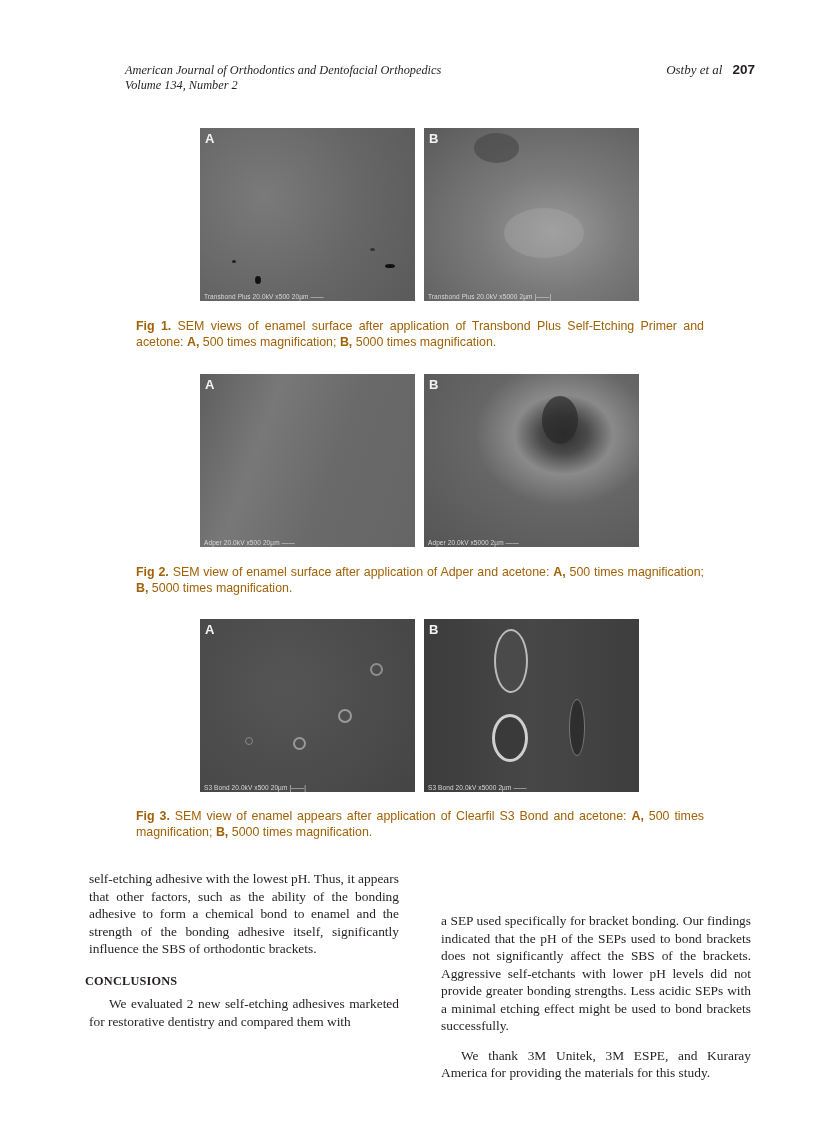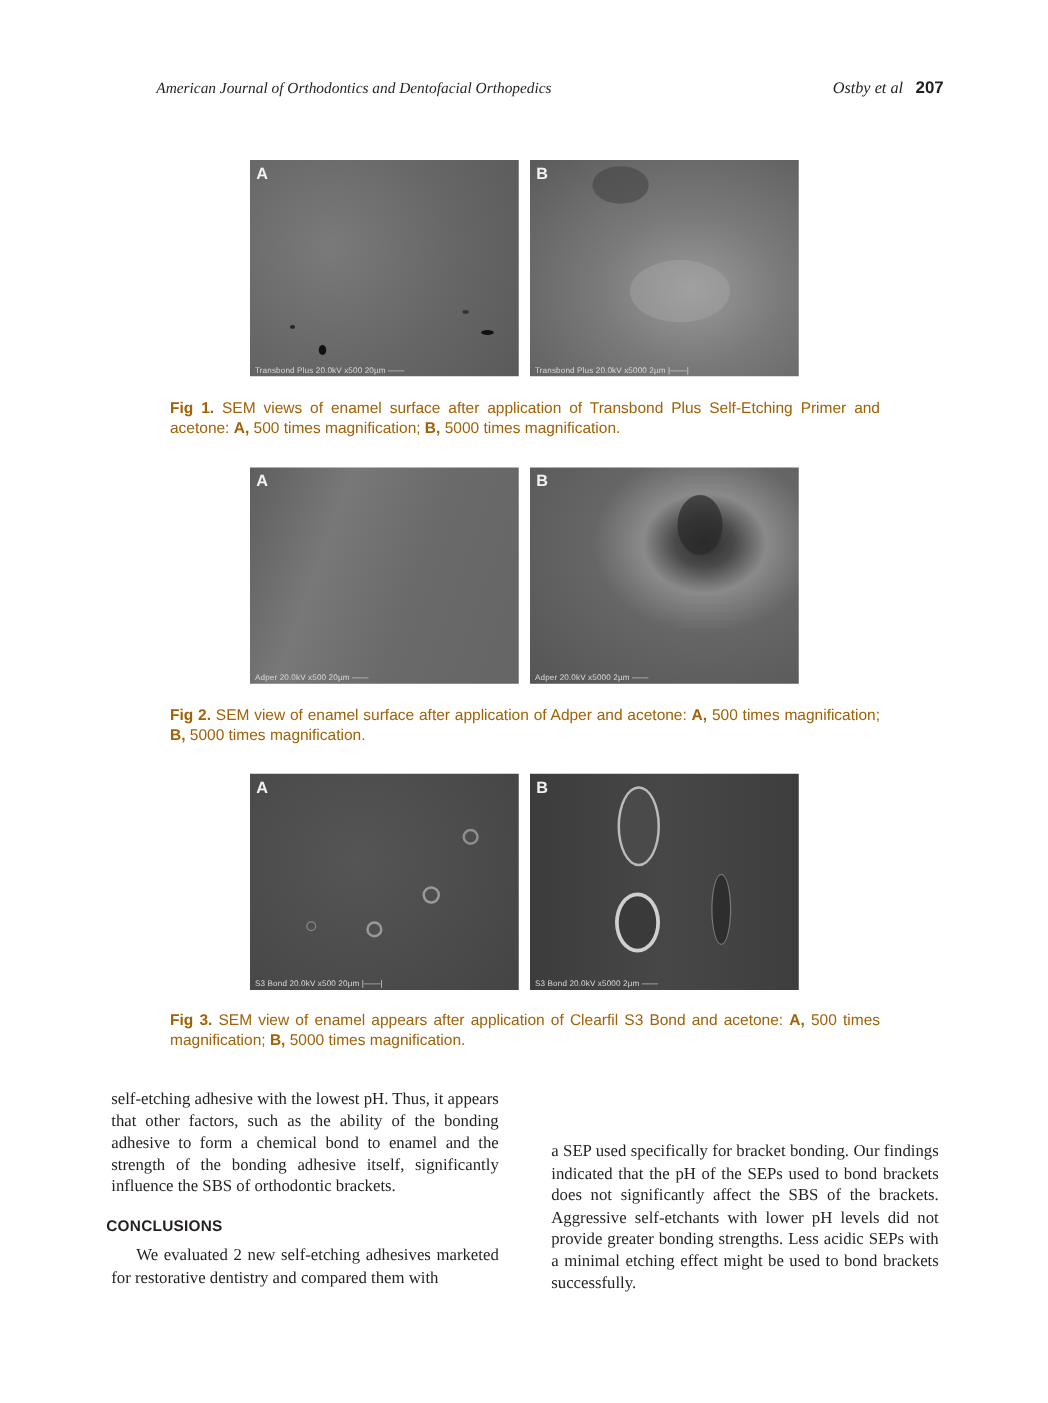--- a/index.html
+++ b/index.html
@@ -21,27 +21,28 @@
   .sem3a { background: radial-gradient(circle at 40% 40%, #555 0%, #4b4b4b 60%, #444 100%); }
   .sem3b { background: linear-gradient(90deg, #3c3c3c 0%, #474747 50%, #3e3e3e 100%); }
   .blob { position: absolute; border-radius: 50%; }
   .caption { left: 136px; width: 568px; font-family: "Liberation Sans", sans-serif; font-size: 12.4px; line-height: 16px; color: #a16207; text-align: justify; }
   .caption b { font-weight: bold; }
   .col { font-family: "Liberation Serif", serif; font-size: 13.4px; line-height: 17.5px; text-align: justify; color: #231f20; }
   .col.left { left: 85px; width: 318px; top: 866px; }
   .col.right { left: 437px; width: 318px; top: 908px; }
   .col p { margin: 4px; }
   .indent { text-indent: 20px; }
-  .heading { font-family: Liberation Sans, sans-serif; font-weight: bold; font-size: 12.3px; margin: 15px 0 5px 0; letter-spacing: 0.2px; }
+  .heading { font-family: Liberation Serif, serif; font-weight: bold; font-size: 12.3px; margin: 15px 0 5px 0; letter-spacing: 0.2px; }
 </style>
 </head>
 <body>
 
 <div class="abs journal">
   <div>American Journal of Orthodontics and Dentofacial Orthopedics</div>
+  <div>Volume 134, Number 2</div>
 </div>
 <div class="abs runhead">
   <span>Ostby et al</span><span class="pagenum">207</span>
 </div>
 
 <div class="abs fig" style="top:128px;">
   <div class="panel a sem1a">
     <div class="blob" style="left:55px;top:148px;width:6px;height:8px;background:#111;"></div>
     <div class="blob" style="left:185px;top:136px;width:10px;height:4px;background:#111;"></div>
     <div class="blob" style="left:32px;top:132px;width:4px;height:3px;background:#222;"></div>
@@ -96,13 +97,14 @@
   <b>Fig 3.</b><span> SEM view of enamel appears after application of Clearfil S3 Bond and acetone: </span><b>A,</b><span> 500 times magnification; </span><b>B,</b><span> 5000 times magnification.</span>
 </div>
 
 <div class="abs col left">
   <p>self-etching adhesive with the lowest pH. Thus, it appears that other factors, such as the ability of the bonding adhesive to form a chemical bond to enamel and the strength of the bonding adhesive itself, significantly influence the SBS of orthodontic brackets.</p>
   <div class="heading">CONCLUSIONS</div>
   <p class="indent">We evaluated 2 new self-etching adhesives marketed for restorative dentistry and compared them with</p>
 </div>
 <div class="abs col right">
   <p>a SEP used specifically for bracket bonding. Our findings indicated that the pH of the SEPs used to bond brackets does not significantly affect the SBS of the brackets. Aggressive self-etchants with lower pH levels did not provide greater bonding strengths. Less acidic SEPs with a minimal etching effect might be used to bond brackets successfully.</p>
+  <p class="indent" style="margin-top:12px;">We thank 3M Unitek, 3M ESPE, and Kuraray America for providing the materials for this study.</p>
 </div>
 
 </body></html>

